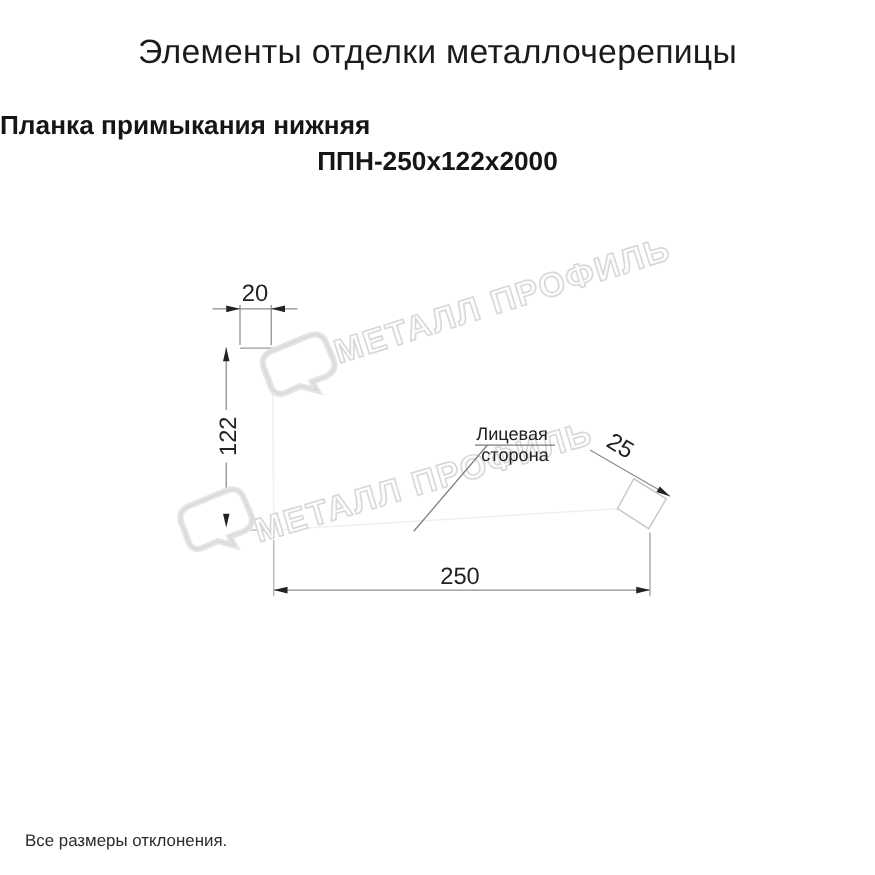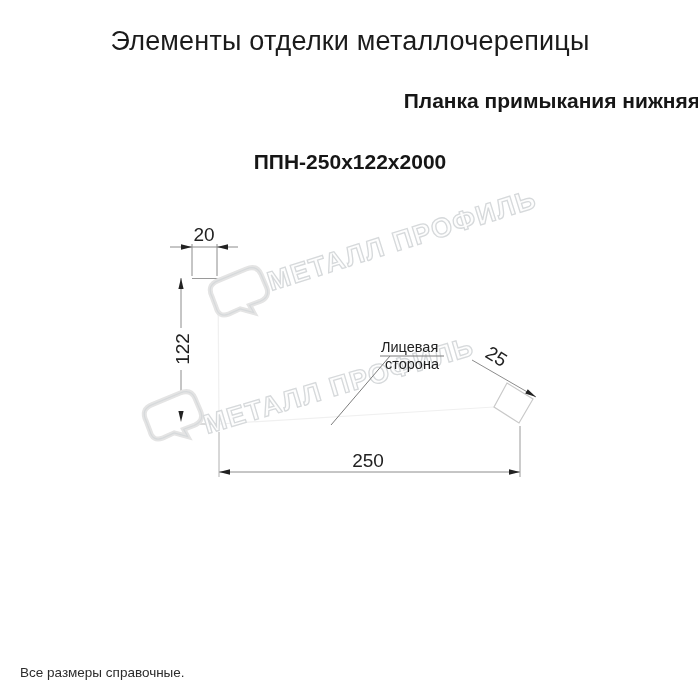--- a/index.html
+++ b/index.html
@@ -11,27 +11,27 @@
     overflow:hidden;
   }
   .title{
     position:absolute;top:26px;left:0;width:700px;
     text-align:center;
     font-size:27px;font-weight:400;color:#1b1b1b;
     letter-spacing:.2px;
   }
   .subtitle{
     position:absolute;top:89px;left:0;width:700px;
-    text-align:right;
+    text-align:left;
     font-size:21px;font-weight:700;color:#161616;
   }
   .product-code{
     position:absolute;top:118px;left:0;width:700px;
     text-align:center;
-    font-size:21px;font-weight:700;color:#161616;margin-top:32px;
+    font-size:21px;font-weight:700;color:#161616;
   }
   .drawing{position:absolute;top:0;left:0;}
   .footer{
     position:absolute;left:20px;bottom:18px;
     font-size:13.5px;color:#2c2c2c;line-height:18px;
   }
   svg text{font-family:"Liberation Sans","DejaVu Sans",sans-serif;}
   .dim-num{font-size:19px;fill:#222222;}
   .face-label{font-size:14.5px;fill:#222222;}
   .wm-text{
@@ -110,16 +110,16 @@
       <text class="dim-num" transform="translate(493,362) rotate(31)" text-anchor="middle">25</text>
 
       <line x1="331" y1="425" x2="390" y2="356" stroke="#7d7d7d" stroke-width="1"></line>
       <line x1="380" y1="356" x2="444" y2="356" stroke="#7d7d7d" stroke-width="1"></line>
       <text class="face-label" x="381" y="352">Лицевая</text>
       <text class="face-label" x="385" y="369">сторона</text>
     </g>
   </svg>
 
   <div class="footer">
-    <div>Все размеры справочные.</div>
+    <div>Все размеры отклонения.</div>
   </div>
 
 </div>
 
 </body></html>

